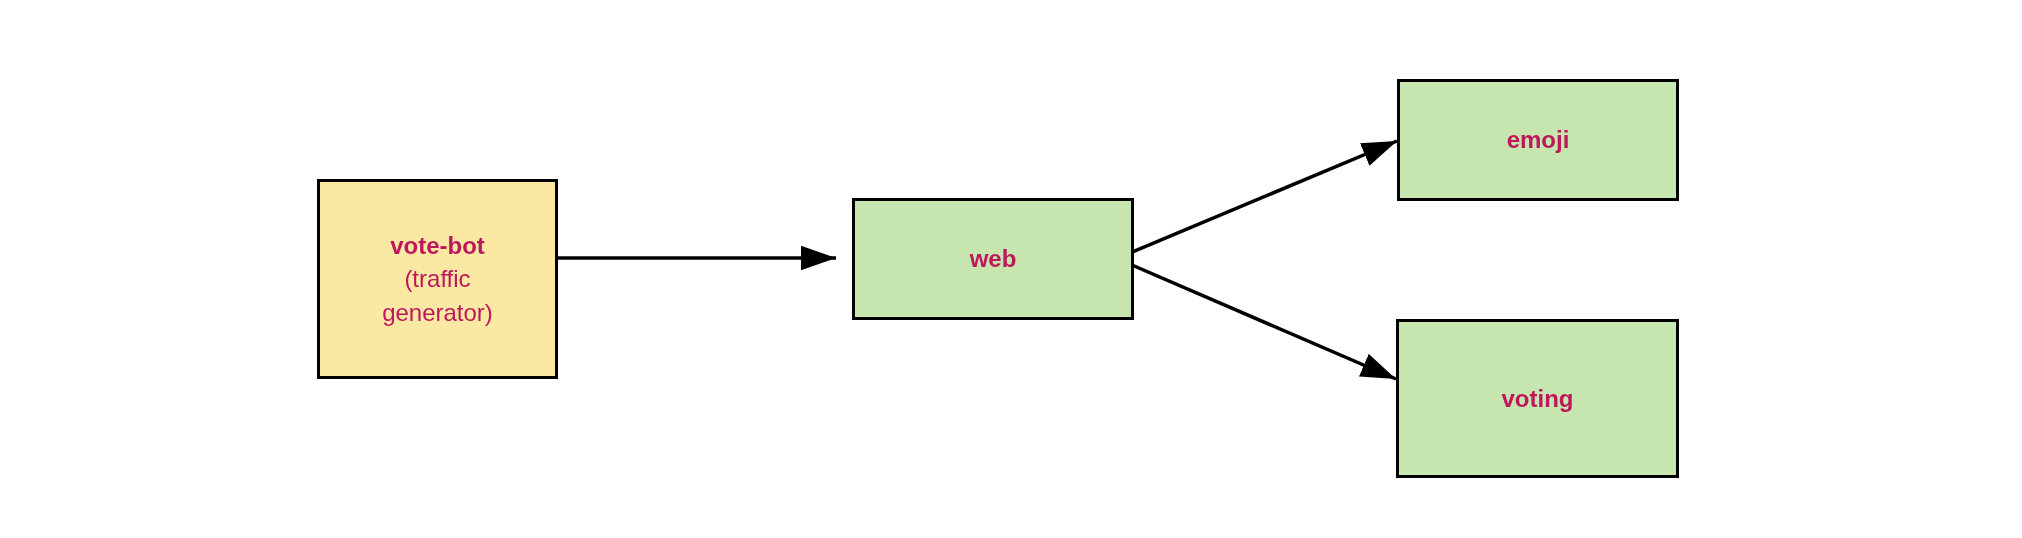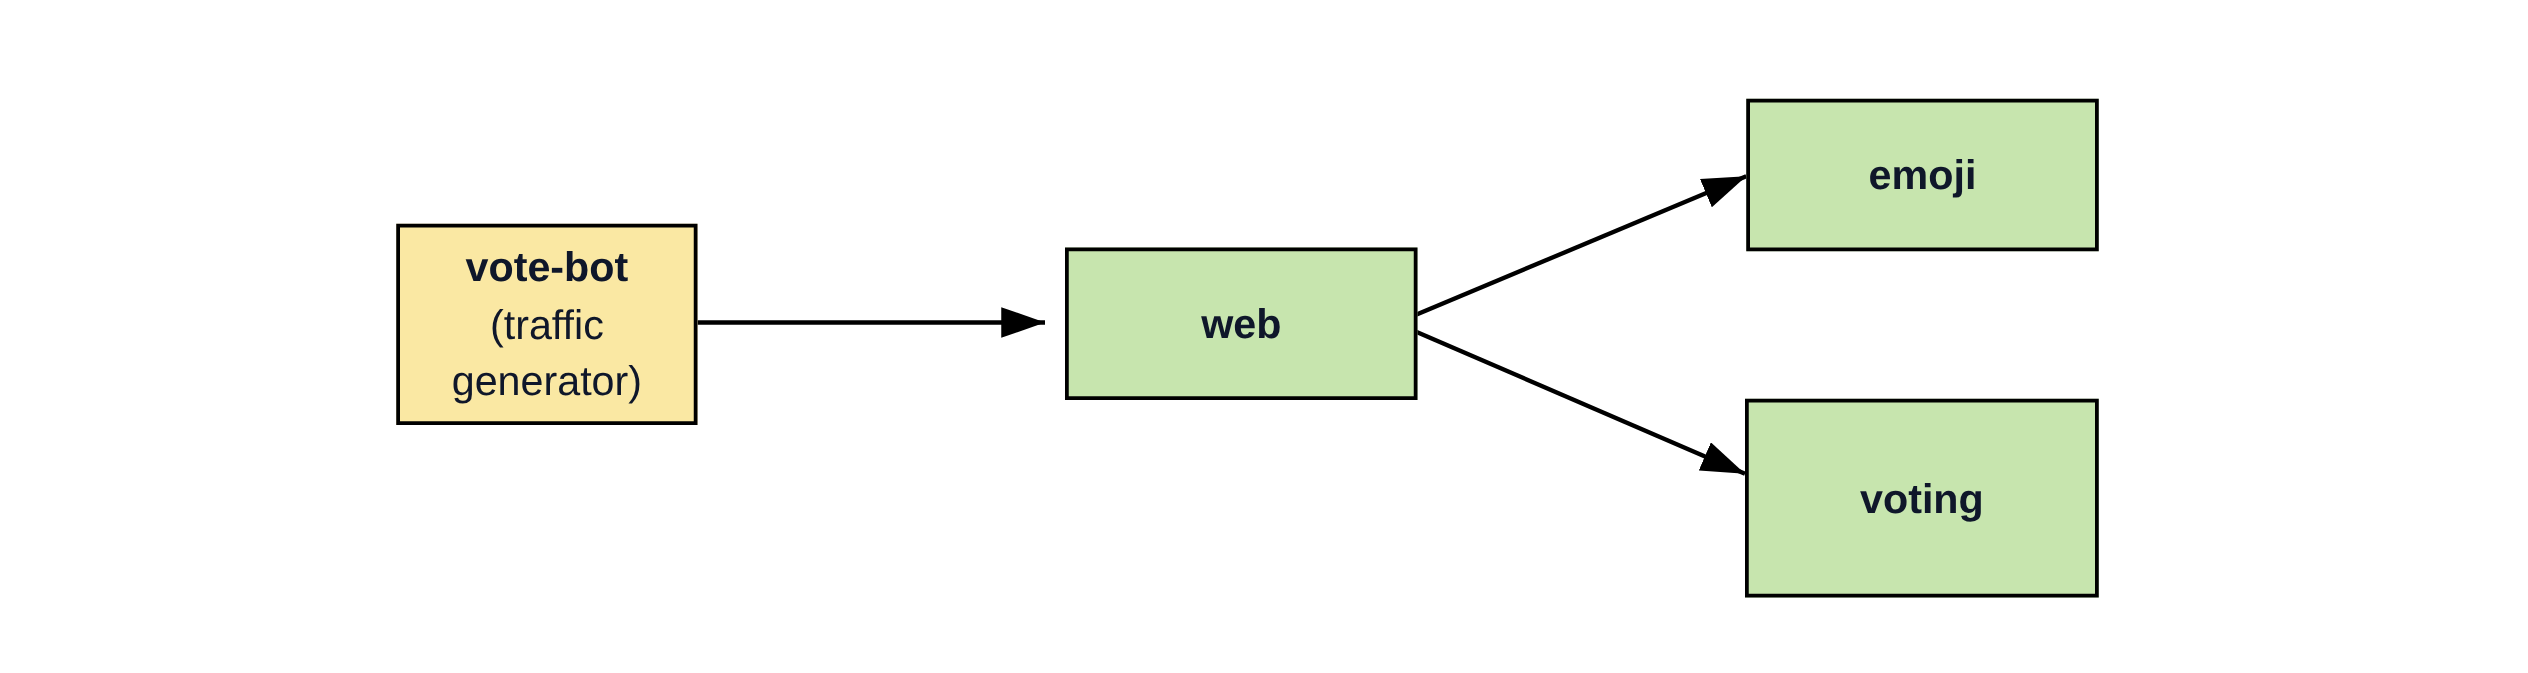--- a/index.html
+++ b/index.html
@@ -29,27 +29,27 @@
   }
   .node {
     position: absolute;
     box-sizing: border-box;
     border: 3px solid #000000;
     display: flex;
     flex-direction: column;
     align-items: center;
     justify-content: center;
     text-align: center;
-    color: #0f172a;
-    font-size: 33px;
+    color: #be185d;
+    font-size: 24px;
     line-height: 1.38;
   }
   .node .label { font-weight: bold; }
   .node .sub   { font-weight: normal; }
-  .node-votebot { left: 317px;  top: 179px; width: 241px; height: 161px; align-items: center; }
+  .node-votebot { left: 317px;  top: 179px; width: 241px; height: 200px; align-items: center; }
   .node-web     { left: 836px;  top: 198px; width: 282px; height: 122px; margin-left: 16px; }
   .node-emoji   { left: 1397px; top: 79px;  width: 282px; height: 122px; }
   .node-voting  { left: 1396px; top: 319px; width: 283px; height: 159px; }
 </style>
 </head>
 <body>
 
 <div class="canvas">
 
   <svg class="edges" viewBox="0 0 2022 538" xmlns="http://www.w3.org/2000/svg">

